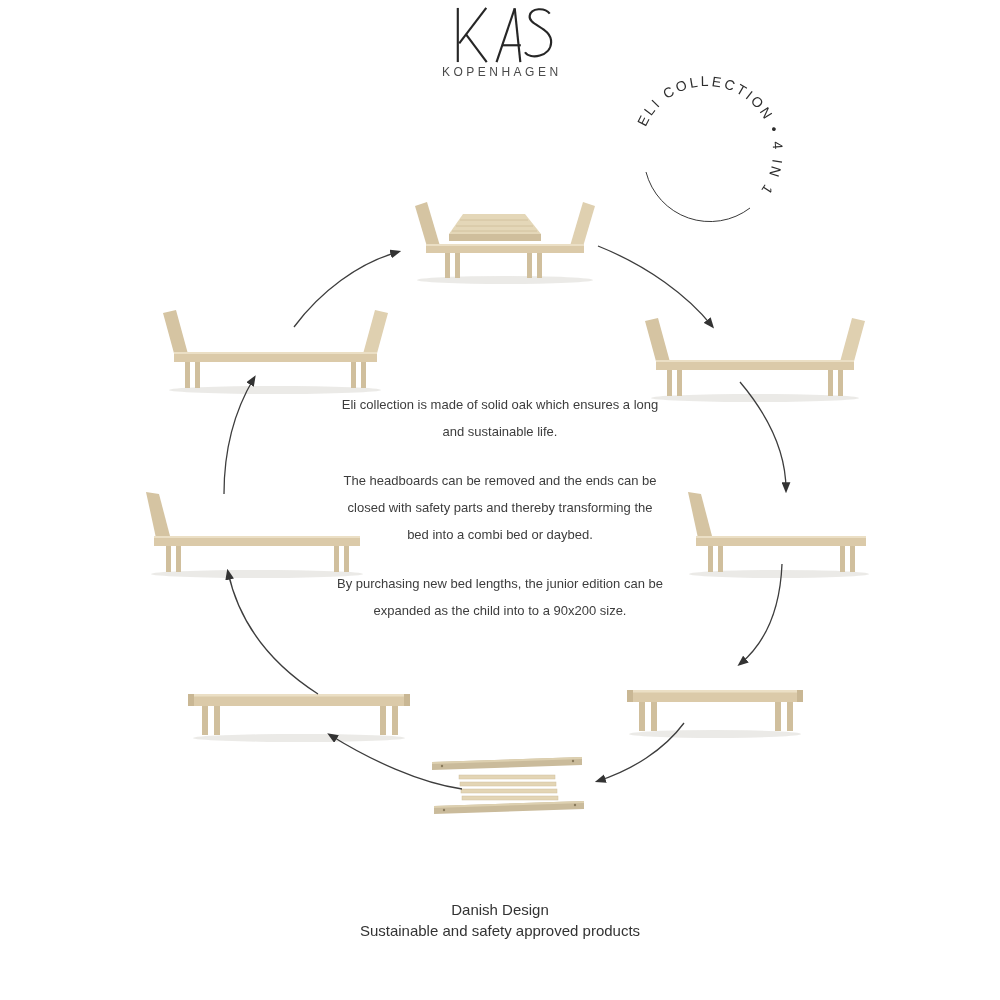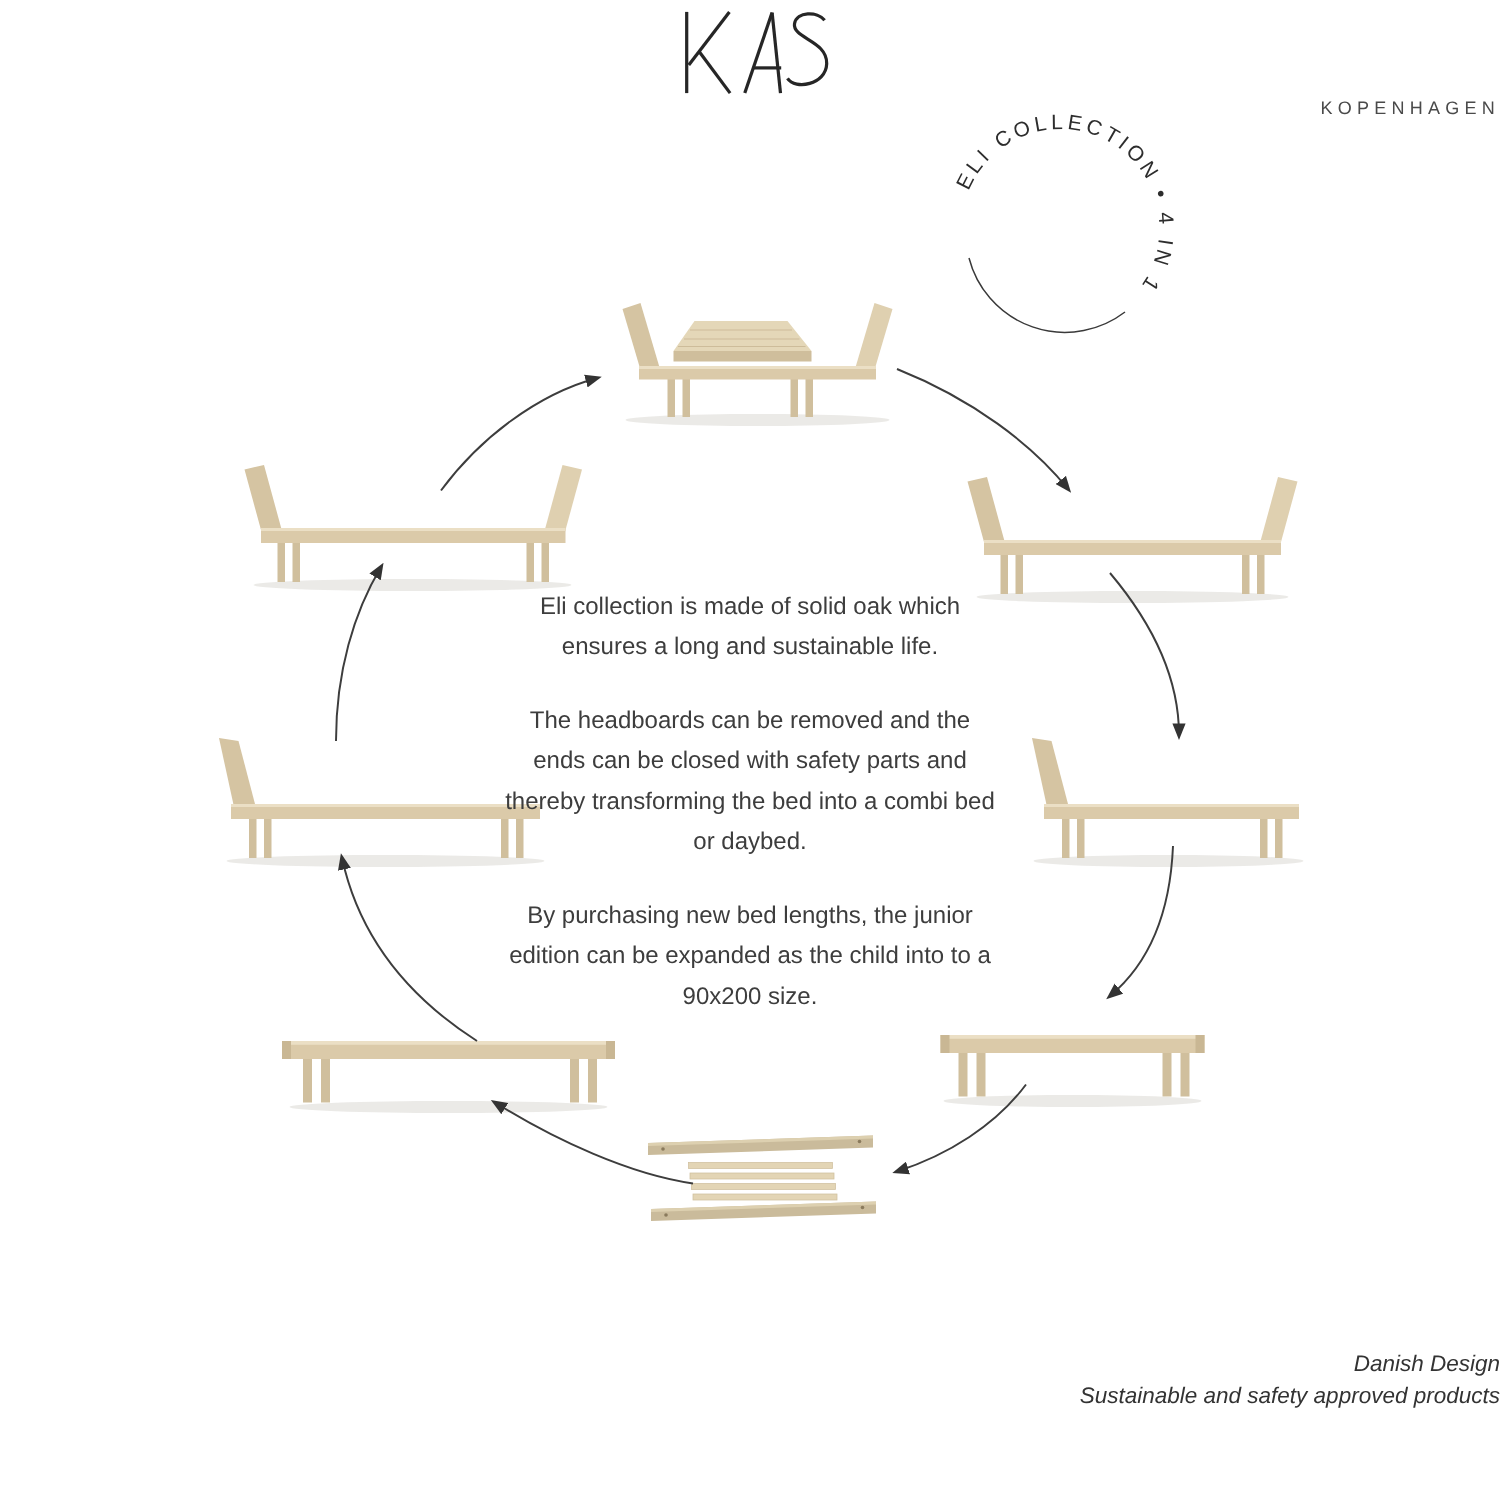--- a/index.html
+++ b/index.html
@@ -1,28 +1,28 @@
 <!DOCTYPE html>
 <html><head>
 <meta charset="utf-8">
 <style>
   html,body{margin:0;padding:0;background:#fff;}
   .page{position:relative;width:1000px;height:1000px;background:#ffffff;overflow:hidden;
         font-family:"Liberation Sans",sans-serif;color:#3c3c3c;}
   .abs{position:absolute;}
-  .centered{left:0;right:0;text-align:right;}
+  .centered{left:0;right:0;text-align:center;}
   .logo-svg{left:448px;top:6px;}
   .logo-sub{top:65px;font-size:12px;letter-spacing:3.5px;text-indent:3.5px;color:#4a4a4a;}
   .badge-svg{left:600px;top:55px;}
   .badge-text{font-family:"Liberation Sans",sans-serif;font-size:14px;letter-spacing:2.6px;fill:#2d2d2d;}
   .diagram-svg{left:0;top:0;}
   .description{top:391px;left:335px;width:330px;text-align:center;
-               font-size:16px;line-height:27px;color:#3d3d3d;}
+               font-size:13px;line-height:27px;color:#3d3d3d;}
   .description p{margin:0 0 22px 0;}
-  .tagline{top:899px;font-style:italic;font-size:15px;line-height:21px;color:#333;}
+  .tagline{top:899px;font-size:15px;line-height:21px;color:#333;}
   .website{top:961px;font-size:18px;letter-spacing:0.3px;color:#2d2d2d;}
   .arrow{fill:none;stroke:#3d3d3d;stroke-width:1.3px;}
   .shadow{fill:#e9e8e4;opacity:0.9;}
   .rail{fill:#dbcaa9;}
   .rail-hi{fill:#ebdfc5;}
   .leg{fill:#d0bf9d;}
   .head-l{fill:#d5c4a2;}
   .head-r{fill:#dfd0b0;}
   .cap{fill:#c9b794;}
   .slat{fill:#e3d5b5;stroke:#d0c09e;stroke-width:0.5;}

